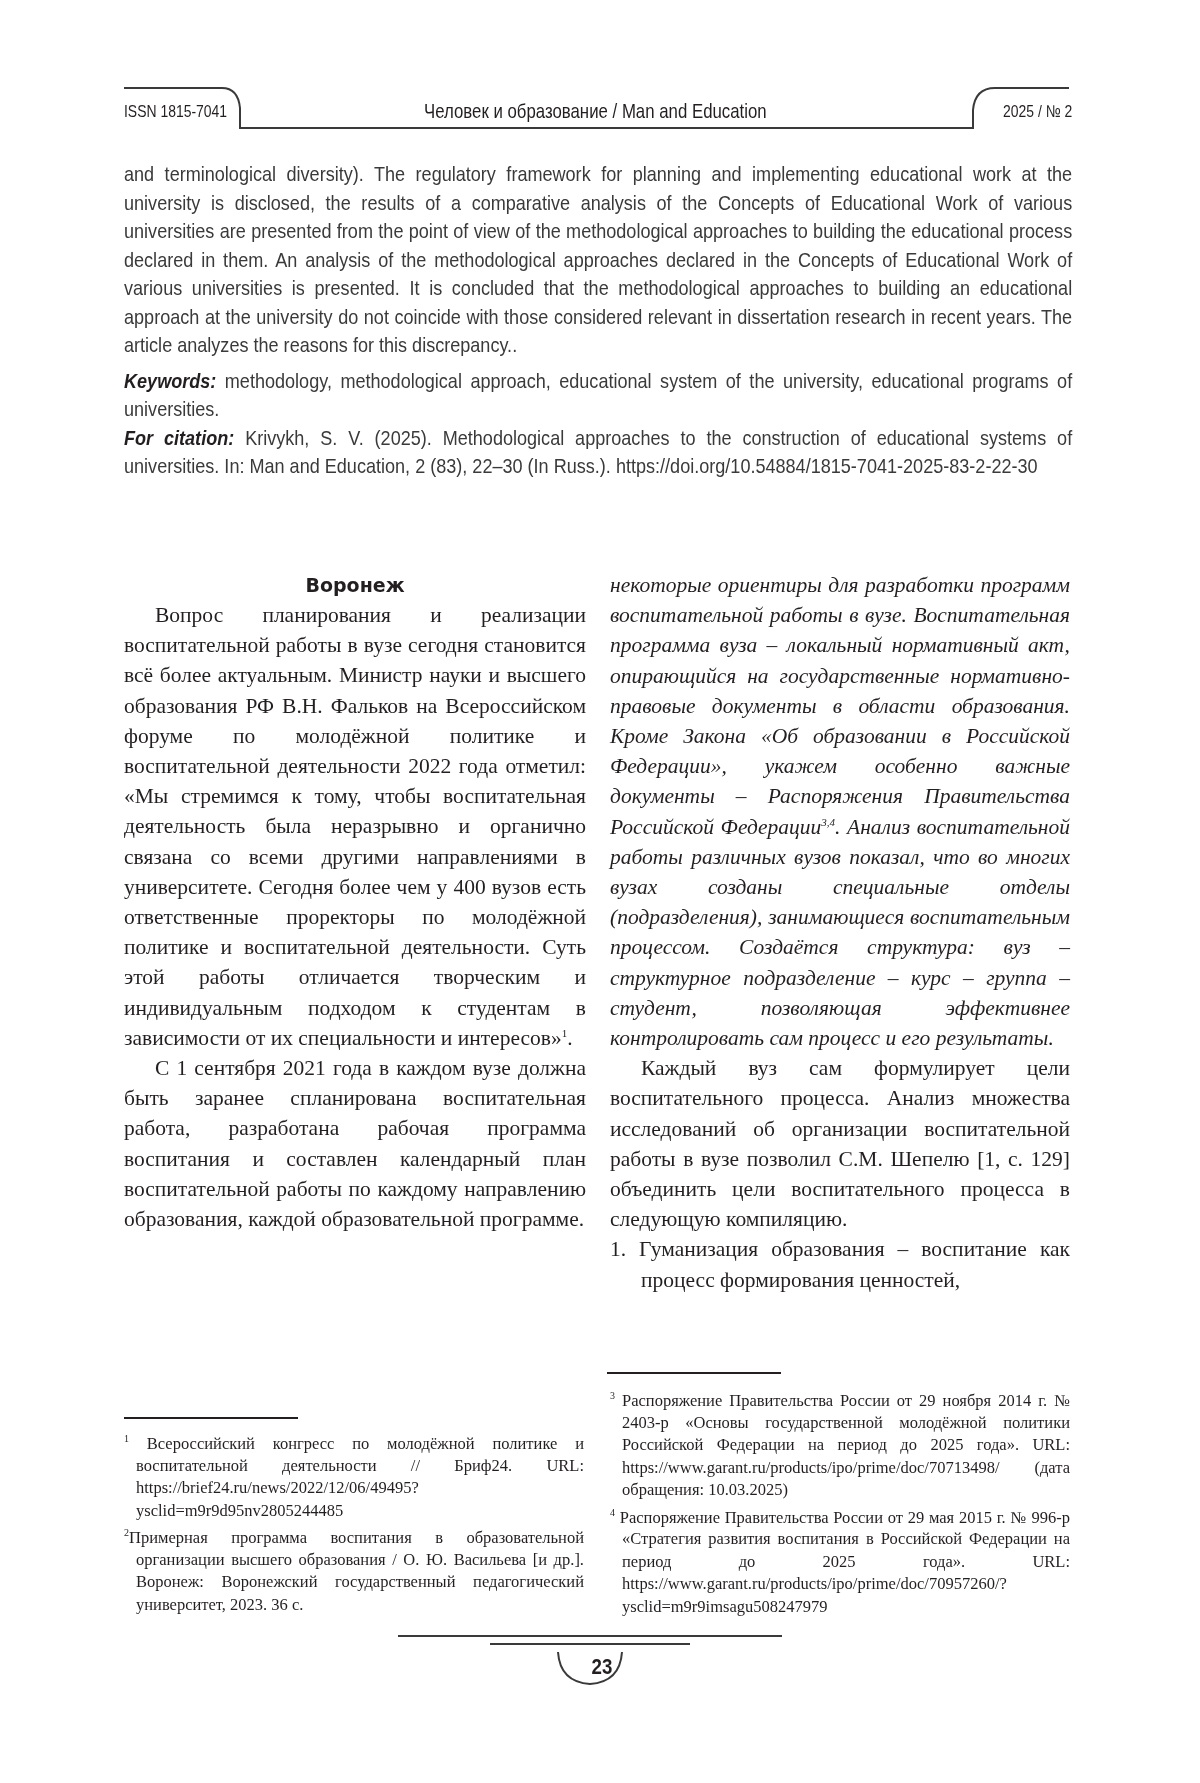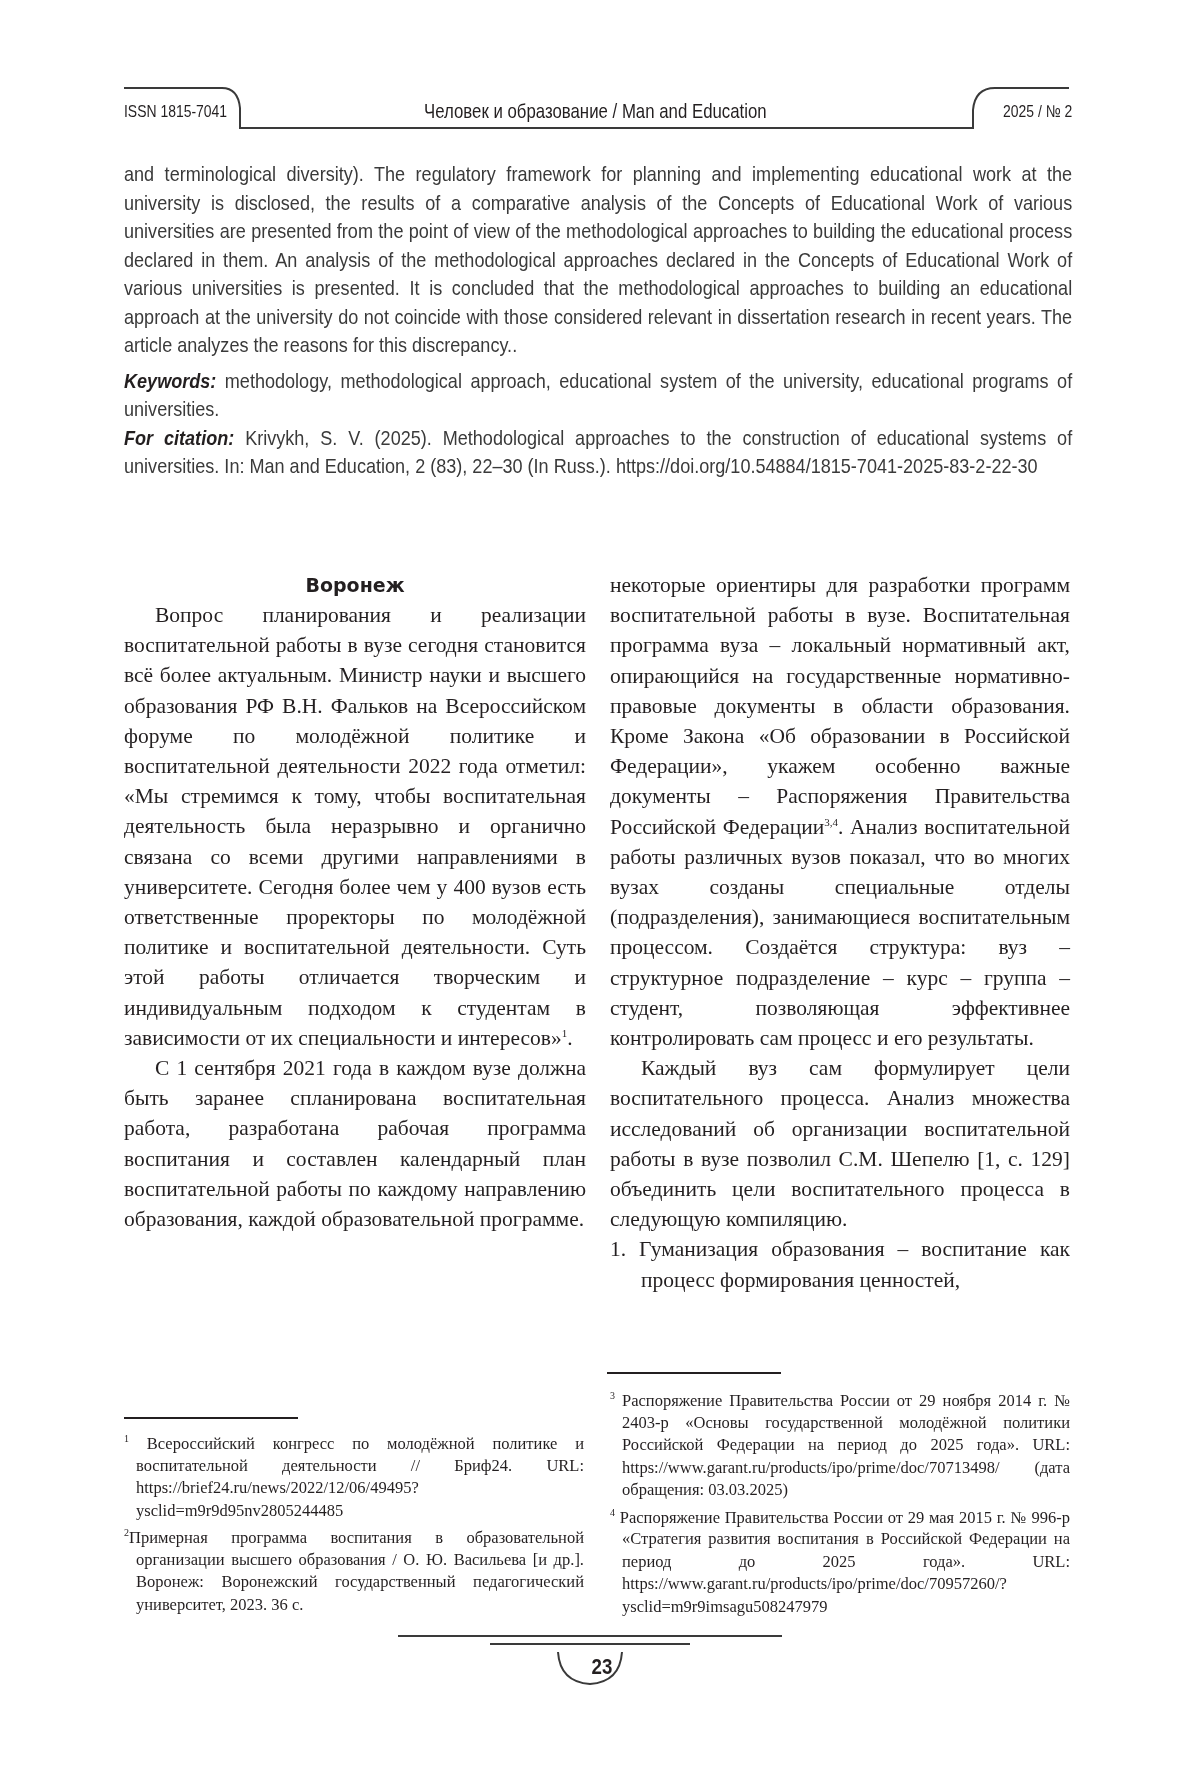--- a/index.html
+++ b/index.html
@@ -12,21 +12,21 @@
 
   .abstract { position: absolute; left: 124px; top: 160px; width: 948px; font-family: "Liberation Sans", sans-serif; font-size: 21px; line-height: 28.5px; color: #3a3a3a; }
   .abstract p { margin: 0; text-align: justify; }
   .abstract .sq { display: inline-block; transform: scaleX(0.86); transform-origin: left; width: 116.3%; }
   .abstract p.kw { margin-top: 7px; }
   .abstract p.cit { }
   .abstract b { font-style: italic; font-weight: bold; color: #231f20; }
 
   .col { position: absolute; font-family: "Liberation Serif", serif; font-size: 21.5px; line-height: 30.2px; color: #231f20; }
   .col p { margin: 0; text-align: justify; text-indent: 31px; hyphens: manual; }
-  .col .nind { text-indent: 0; }
+  .col .nind { text-indent: 0; font-style: italic; }
   #colL { left: 124px; top: 570px; width: 462px; }
   #colR { left: 610px; top: 570px; width: 460px; }
   .col h2 { margin: 0 0 0 0; font-family: "DejaVu Sans", sans-serif; font-weight: bold; font-size: 19px; text-align: center; line-height: 30px; color: #231f20; }
   .col sup { font-size: 11px; line-height: 0; }
   .col .li { text-indent: -31px; padding-left: 31px; }
 
   .fn-rule { position: absolute; height: 2px; background: #231f20; }
   .fn { position: absolute; font-family: "Liberation Serif", serif; font-size: 16.5px; line-height: 22.4px; color: #231f20; }
   .fn p { margin: 0; text-align: justify; padding-left: 12px; text-indent: -12px; }
   .fn sup { font-size: 10px; }
@@ -64,21 +64,21 @@
 </div>
 
 <div class="fn-rule" style="left:124px; top:1417px; width:174px;"></div>
 <div class="fn" id="fnL">
   <p><sup>1</sup><span> Всероссийский конгресс по молодёжной политике и воспитательной деятельности // Бриф24. URL: https://brief24.ru/news/2022/12/06/49495?ysclid=m9r9d95nv2805244485</span></p>
   <p><sup>2</sup><span>Примерная программа воспитания в образовательной организации высшего образования / О. Ю. Васильева [и др.]. Воронеж: Воронежский государственный педагогический университет, 2023. 36 с.</span></p>
 </div>
 
 <div class="fn-rule" style="left:607px; top:1372px; width:174px;"></div>
 <div class="fn" id="fnR">
-  <p><sup>3</sup><span> Распоряжение Правительства России от 29 ноября 2014 г. № 2403-р «Основы государственной молодёжной политики Российской Федерации на период до 2025 года». URL: https://www.garant.ru/products/ipo/prime/doc/70713498/ (дата обращения: 03.03.2025)</span></p>
+  <p><sup>3</sup><span> Распоряжение Правительства России от 29 ноября 2014 г. № 2403-р «Основы государственной молодёжной политики Российской Федерации на период до 2025 года». URL: https://www.garant.ru/products/ipo/prime/doc/70713498/ (дата обращения: 10.03.2025)</span></p>
   <p><sup>4</sup><span> Распоряжение Правительства России от 29 мая 2015 г. № 996-р «Стратегия развития воспитания в Российской Федерации на период до 2025 года». URL: https://www.garant.ru/products/ipo/prime/doc/70957260/?ysclid=m9r9imsagu508247979</span></p>
 </div>
 
 <svg class="hdr-svg" width="1200" height="1783" viewBox="0 0 1200 1783" style="pointer-events:none;">
   <line x1="398" y1="1636" x2="782" y2="1636" stroke="#3a3a3a" stroke-width="2"></line>
   <line x1="490" y1="1644" x2="690" y2="1644" stroke="#3a3a3a" stroke-width="2"></line>
   <path d="M558 1652 Q560 1682 590 1684 Q620 1682 622 1652" fill="none" stroke="#3a3a3a" stroke-width="2"></path>
 </svg>
 <div class="pg-num">23</div>
 

